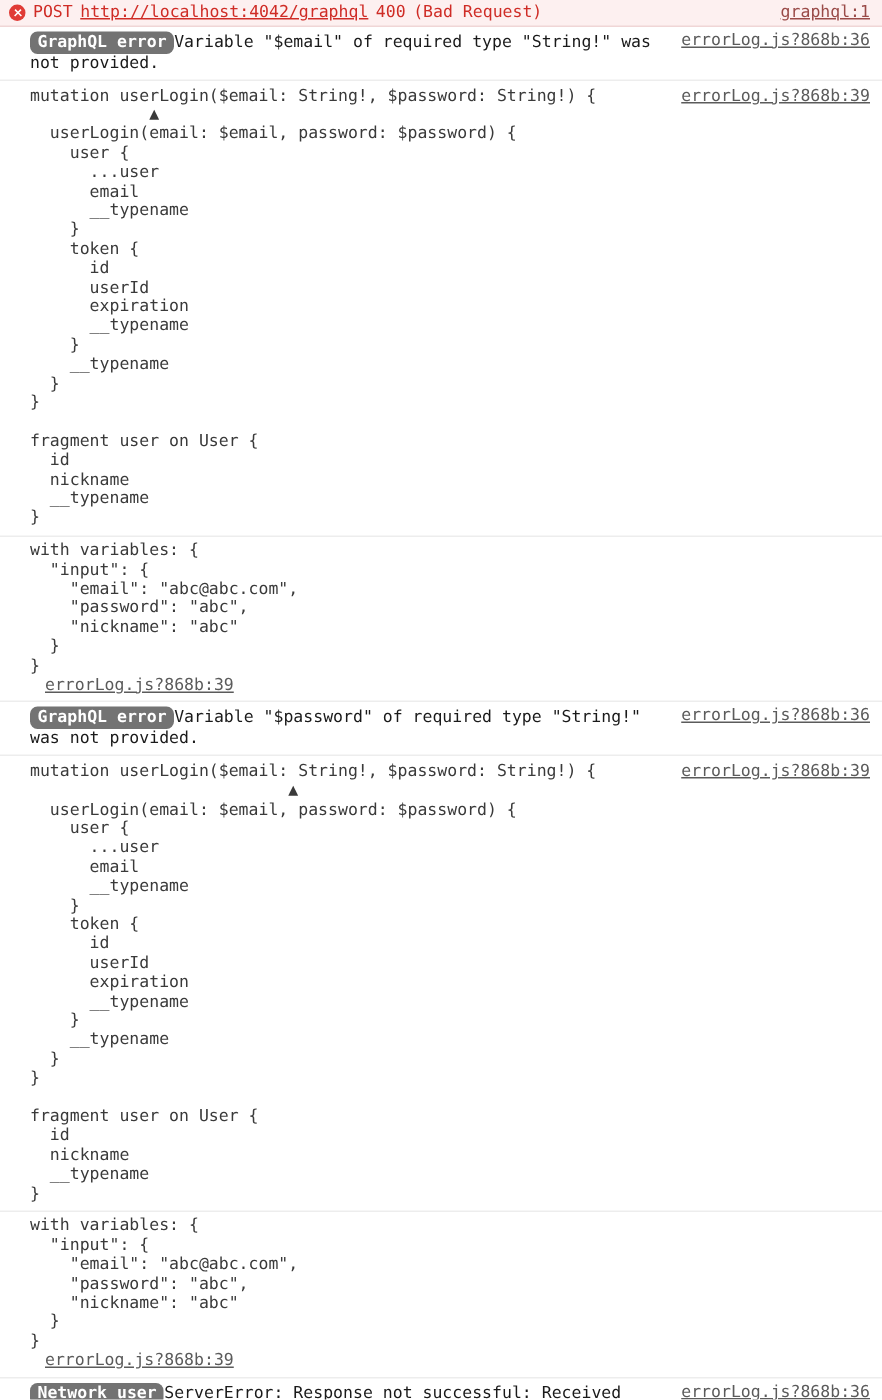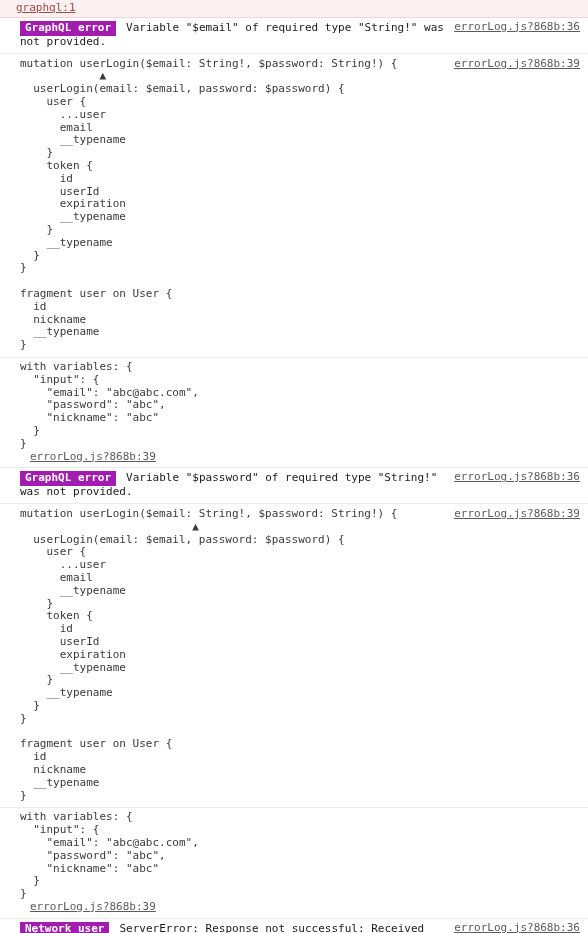--- a/index.html
+++ b/index.html
@@ -97,28 +97,27 @@
   .entry .body {
     flex: 1 1 auto;
     min-width: 0;
   }
   .entry.badge-entry .body {
     display: block;
   }
 
   .badge {
     display: inline-block;
-    background: #a21caf;
+    background: #737373;
     color: #ffffff;
-    border-radius: 0;
+    border-radius: 5px;
     padding: 1px 5px 2px 5px;
     font-size: 11px;
     line-height: 12px;
     font-weight: bold;
-    margin-right: 10px;
     vertical-align: baseline;
     white-space: nowrap;
   }
   .msg {
     color: #1a1a1a;
     white-space: normal;
   }
 
   pre.code {
     margin: 0;
@@ -137,20 +136,27 @@
     padding-bottom: 4px;
     flex-direction: column;
   }
 </style>
 </head>
 <body>
 
 <div class="console">
 
   <div class="net-row">
+    <div class="left">
+      <span class="err-icon"></span>
+      <span class="net-method">POST</span>
+      <span class="net-url">http://localhost:4042/graphql</span>
+      <span class="net-status">400</span>
+      <span class="net-statustext">(Bad Request)</span>
+    </div>
     <span class="src-link">graphql:1</span>
   </div>
 
   <div id="entries-container">
       <div class="entry badge-entry">
         <div class="body"><span class="badge">GraphQL error</span><span class="msg">Variable "$email" of required type "String!" was not provided.</span></div>
         <span class="src-link">errorLog.js?868b:36</span>
       </div>
       <div class="entry code-entry">
         <div class="body">

